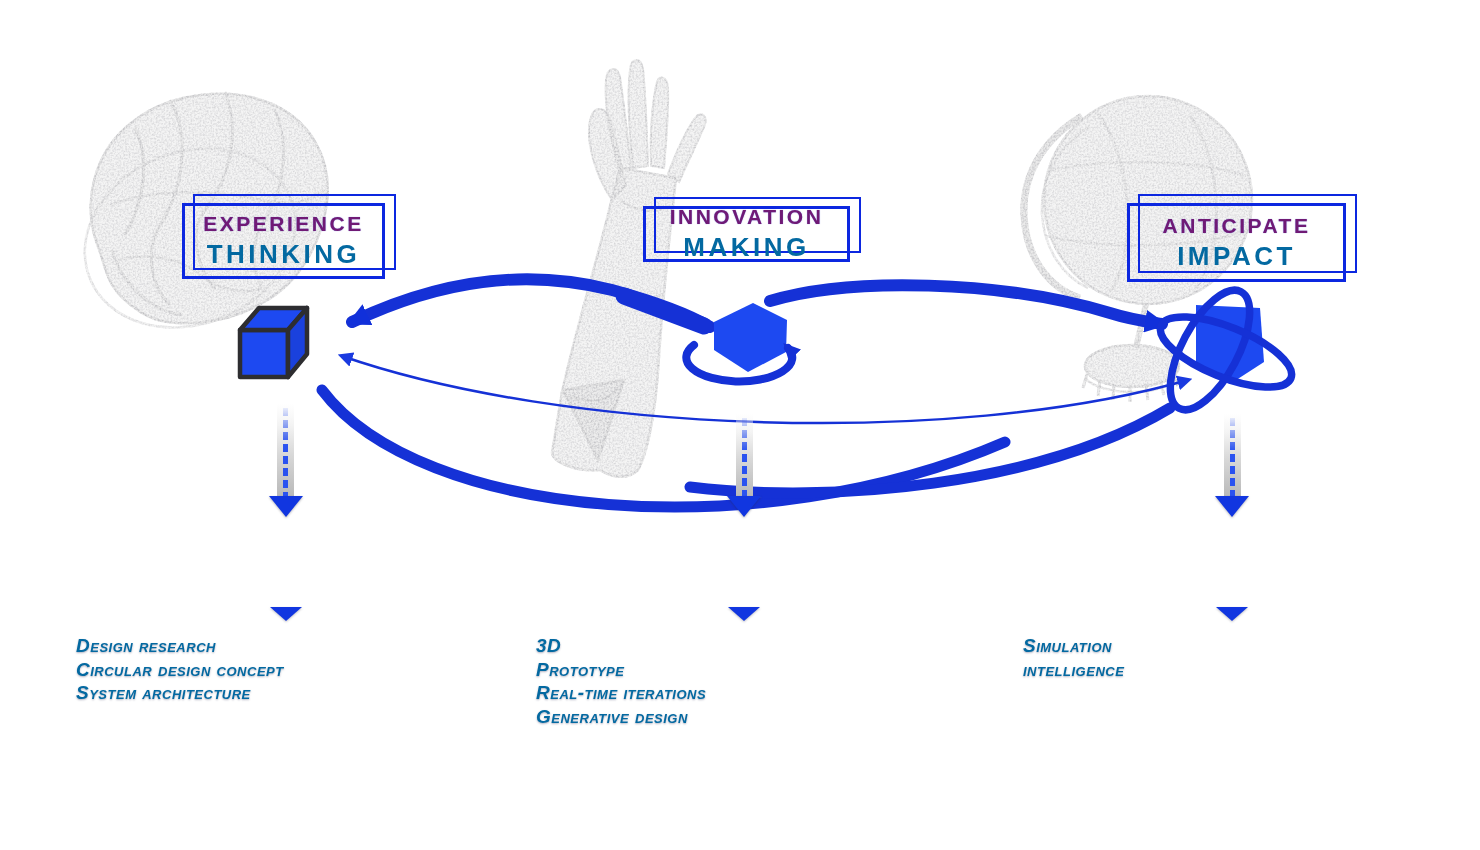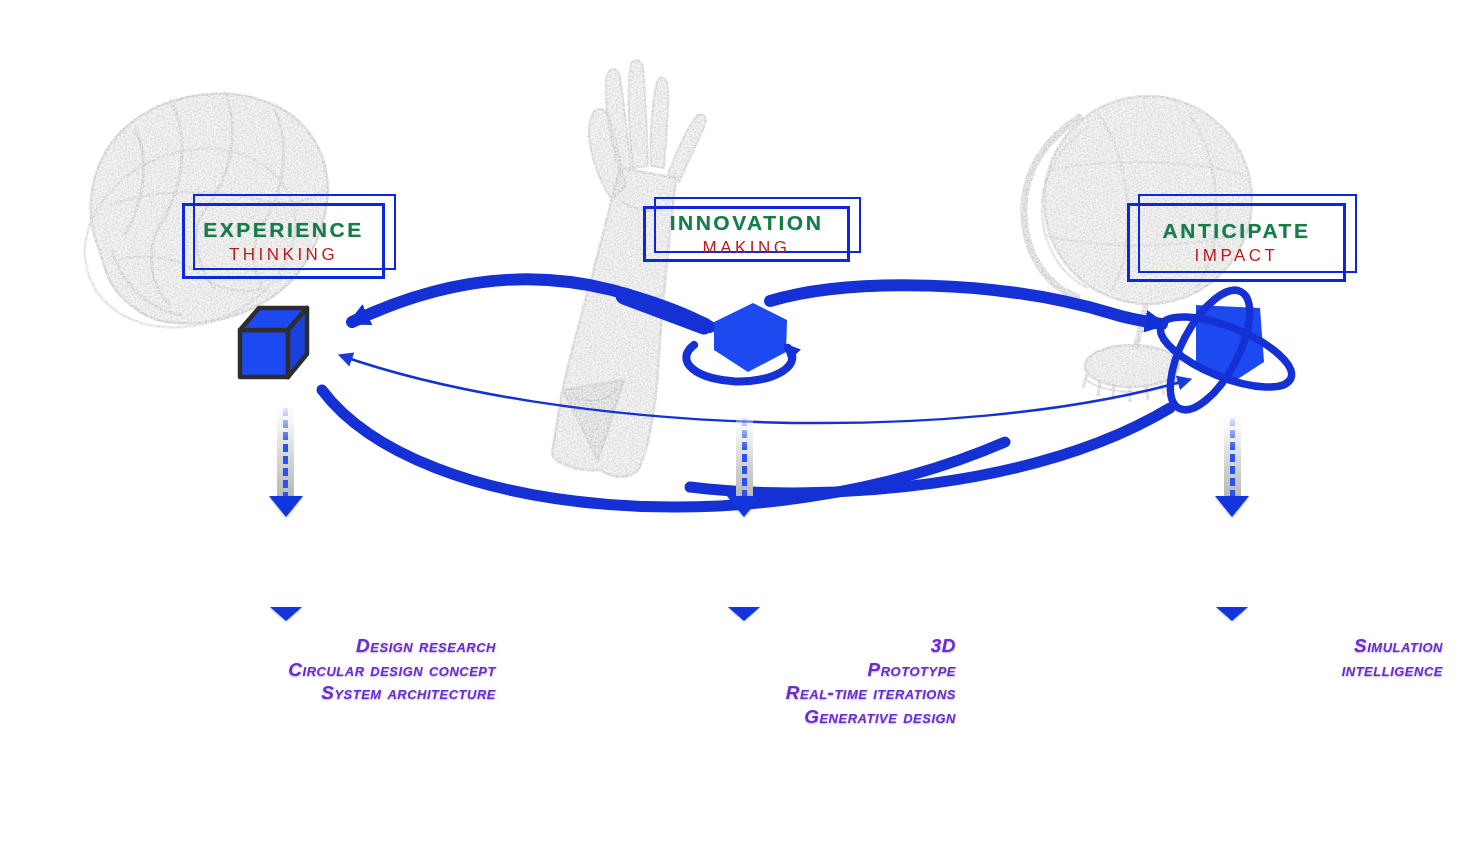--- a/index.html
+++ b/index.html
@@ -14,25 +14,25 @@
   .stage-box .ghost{
     position:absolute;left:11px;top:-9px;width:100%;height:100%;
     border:2px solid #0c27e0;box-sizing:border-box;
   }
   .stage-box .frame{
     position:absolute;left:0;top:0;width:100%;height:100%;
     border:3px solid #0c27e0;box-sizing:border-box;
     display:flex;flex-direction:column;align-items:center;justify-content:center;gap:3px;
   }
   .stage-title{
-    color:#15803d;font-weight:bold;font-size:21px;letter-spacing:2.5px;
+    color:#701a75;font-weight:bold;font-size:21px;letter-spacing:2.5px;
     text-shadow:0 0 1px rgba(20,40,220,.5);white-space:nowrap;
   }
   .stage-subtitle{
-    color:#b91c1c;font-weight:normal;font-size:17px;letter-spacing:3.5px;white-space:nowrap;
+    color:#0369a1;font-weight:bold;font-size:26px;letter-spacing:3.5px;white-space:nowrap;
   }
   .s1{left:182px;top:203px;width:203px;height:76px;}
   .s2{left:643px;top:206px;width:207px;height:56px;}
   .s3{left:1127px;top:203px;width:219px;height:79px;}
 
   
   .vbar{
     position:absolute;width:17px;
     background:linear-gradient(to bottom, rgba(255,255,255,0), #f4f4f4 22%, #d8d8d8 55%, #b9b9b9 100%);
   }
@@ -55,22 +55,22 @@
   .sep-tri{
     position:absolute;width:0;height:0;
     border-left:16px solid transparent;border-right:16px solid transparent;
     border-top:14px solid #1136e0;
     filter:drop-shadow(0 1px 1px rgba(40,40,60,.3));
   }
   .t1{left:270px;top:607px;} .t2{left:728px;top:607px;} .t3{left:1216px;top:607px;}
 
   
   .cap-list{
-    position:absolute;top:634px;width:420px;text-align:right;
-    color:#6d28d9;font-style:italic;font-weight:bold;font-variant:small-caps;
+    position:absolute;top:634px;width:420px;text-align:left;
+    color:#0369a1;font-style:italic;font-weight:bold;font-variant:small-caps;
     font-size:19px;line-height:23.5px;letter-spacing:.5px;
     text-shadow:0 1px 2px rgba(50,50,90,.38);
   }
   .l1{left:76px;} .l2{left:536px;} .l3{left:1023px;}
 </style>
 </head>
 <body>
 
 <div class="canvas">
 

